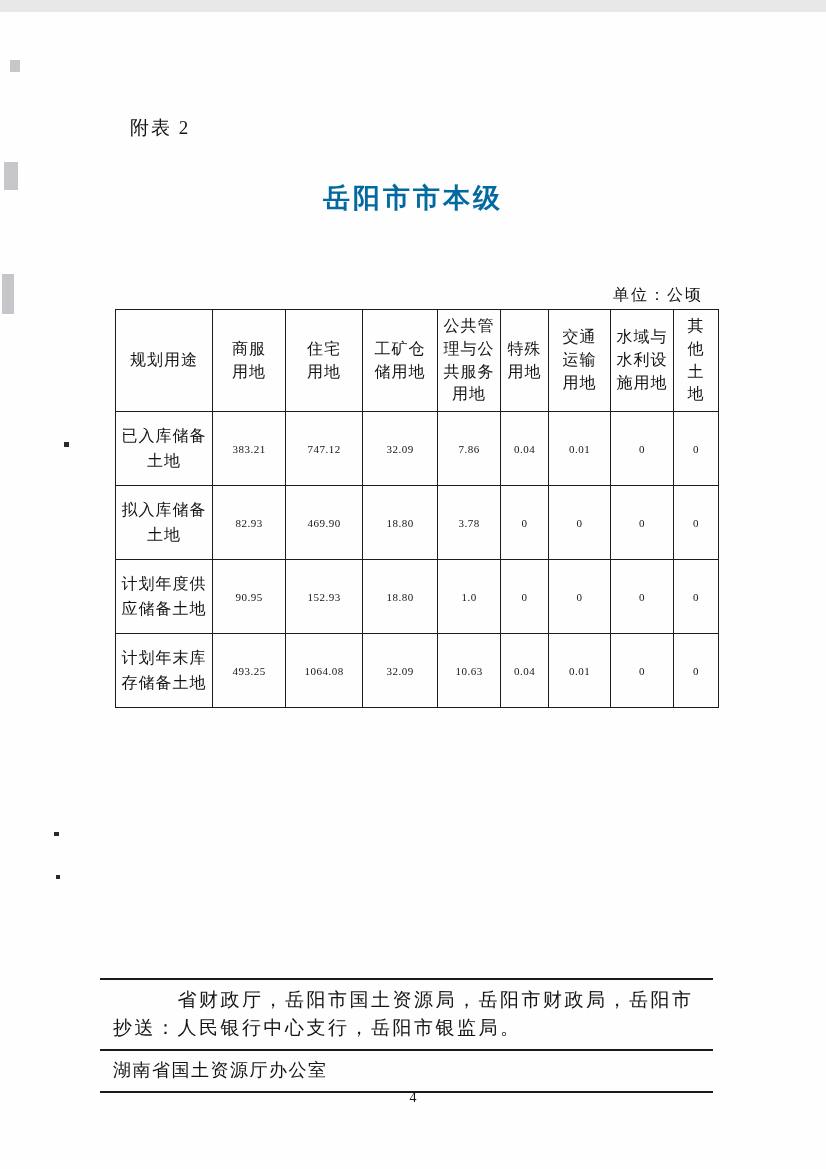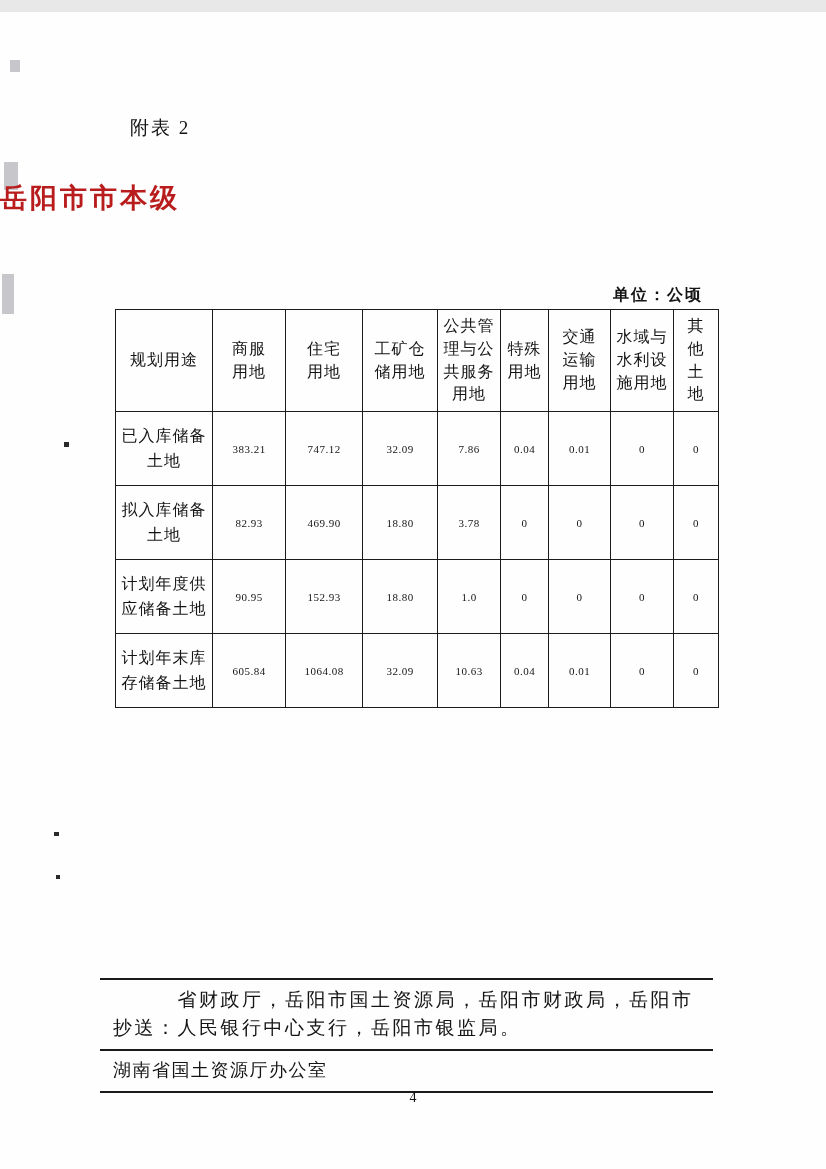--- a/index.html
+++ b/index.html
@@ -23,33 +23,33 @@
   .attachment-label {
     position: absolute;
     left: 130px; top: 103px;
     font-size: 19px;
     letter-spacing: 2px;
   }
 
   .title1, .title2 {
     position: absolute;
     left: 0; width: 100%;
+    text-align: center;
     font-weight: bold;
-    color: #b91c1c;
+    color: #0369a1;
   }
   .title1 { top: 168px; font-size: 27px; letter-spacing: 3px; }
   .title2 { top: 223px; font-size: 27px; letter-spacing: 2px; }
 
   .unit-note {
     position: absolute;
     top: 273px; left: 115px; width: 588px;
     text-align: right;
     font-size: 16px;
     letter-spacing: 2px;
-    font-weight: bold;
   }
 
   table.land-table {
     position: absolute;
     left: 115px; top: 297px;
     width: 603px;
     border-collapse: collapse;
     table-layout: fixed;
   }
   table.land-table th, table.land-table td {
@@ -202,21 +202,21 @@
         <td>18.80</td>
         <td>1.0</td>
         <td>0</td>
         <td>0</td>
         <td>0</td>
         <td>0</td>
       </tr>
       <tr>
         <th class="rowlabel">计划年末库
 存储备土地</th>
-        <td>605.84</td>
+        <td>493.25</td>
         <td>1064.08</td>
         <td>32.09</td>
         <td>10.63</td>
         <td>0.04</td>
         <td>0.01</td>
         <td>0</td>
         <td>0</td>
       </tr>
     </tbody>
   </table>

